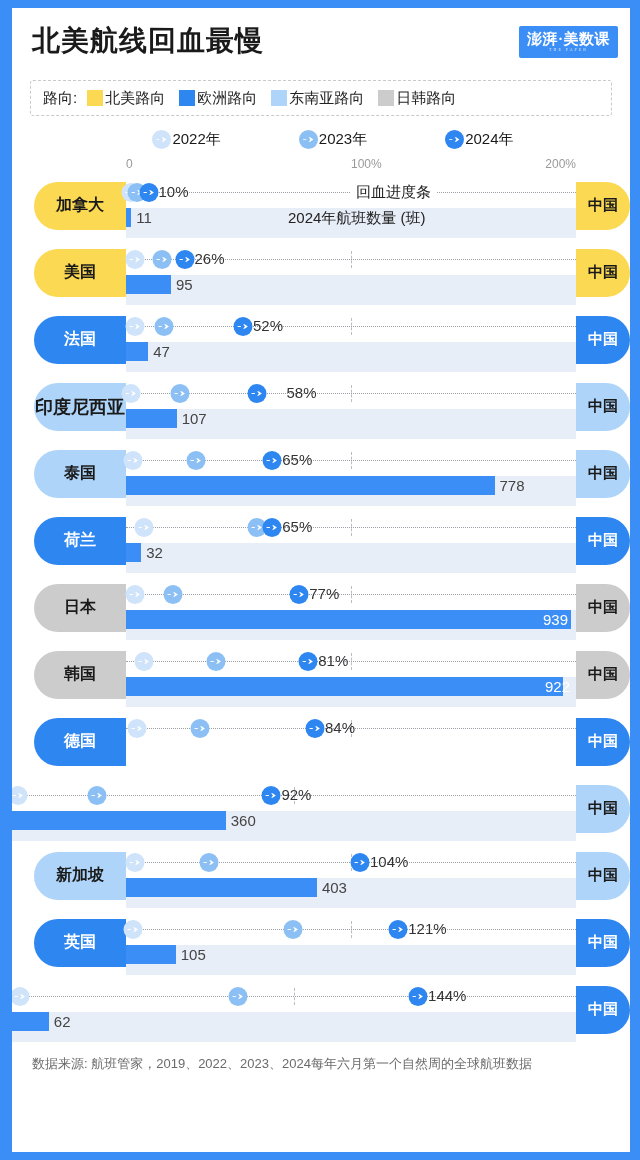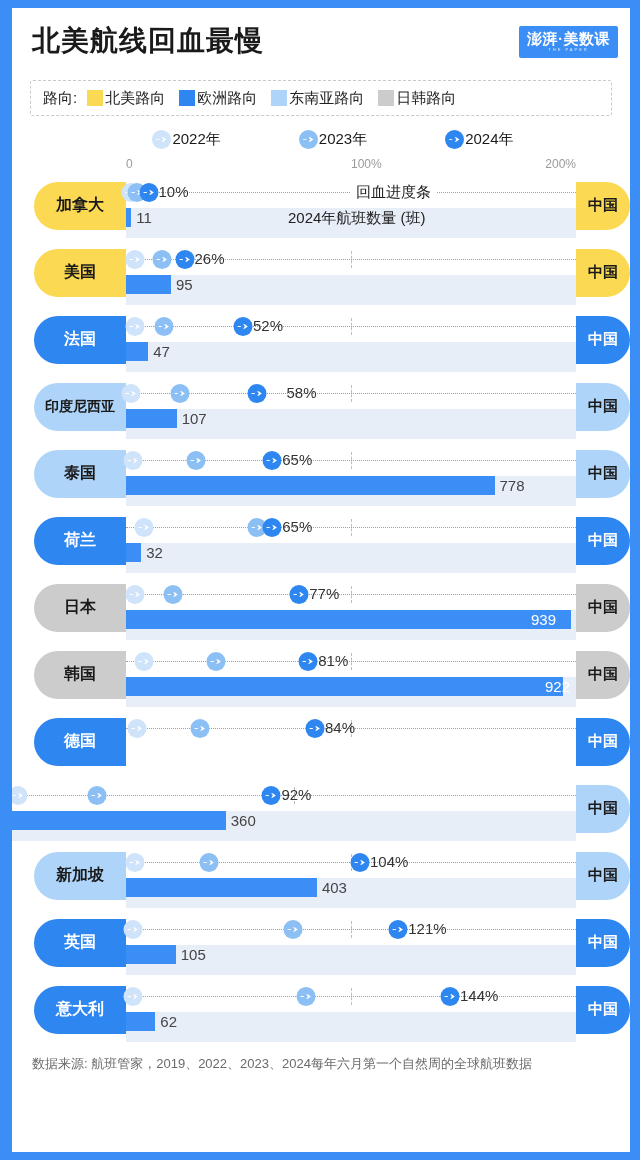--- a/index.html
+++ b/index.html
@@ -7,21 +7,21 @@
   html, body {
     width: 640px; height: 1160px;
     font-family: "Liberation Sans", "DejaVu Sans", sans-serif;
     background: #3b8ef5;
     overflow: hidden;
   }
   #page { position: relative; width: 640px; height: 1160px; background: #3b8ef5; padding: 8px 10px 8px 12px; }
   #card { position: relative; width: 618px; height: 1144px; background: #ffffff; overflow: hidden; }
 
   
-  .header { position: relative; height: 66px; padding: 16px 0 0 20px; }
+  .header { position: relative; height: 66px; padding: 16px 0 0 20px; font-family: Liberation Serif, serif; }
   .title { font-size: 28px; font-weight: bold; color: #1a1a1a; letter-spacing: 1px; line-height: 34px; }
   .logo {
     position: absolute; right: 12px; top: 18px;
     background: #3b8ef5; color: #fff;
     padding: 5px 8px 6px 8px; border-radius: 2px;
     font-size: 15px; font-weight: bold; line-height: 16px;
     letter-spacing: 0.5px; white-space: nowrap;
   }
   .logo .sub { display: block; font-size: 4px; font-weight: normal; letter-spacing: 2px; line-height: 5px; text-align: center; opacity: .85; }
 
@@ -53,21 +53,21 @@
   
   .rows { padding: 0 0 0 0; }
   .row { position: relative; height: 67px; display: flex; align-items: center; }
   .pill-left {
     width: 92px; height: 48px; flex: none;
     border-radius: 24px 0 0 24px;
     display: flex; align-items: center; justify-content: center;
     font-size: 16px; font-weight: bold; white-space: nowrap;
     margin-left: 22px;
   }
-  .pill-left.wide { font-size: 14px; }
+  .pill-left.wide { font-size: 18px; }
   .pill-right {
     width: 54px; height: 48px; flex: none;
     border-radius: 0 24px 24px 0;
     display: flex; align-items: center; justify-content: center;
     font-size: 15px; font-weight: bold; white-space: nowrap;
   }
   .plot { position: relative; flex: 1 1 auto; height: 48px; }
 
   .prog-line { position: absolute; left: 0; right: 0; top: 10px; height: 1px; border-top: 1px dotted #9aa0a6; }
   .vline { position: absolute; top: 2px; height: 17px; border-left: 1px dashed #b8bec4; }
@@ -394,21 +394,21 @@
             </span>
             <span class="marker m2024 marker-abs" style="left: 38.5%;">
               <svg viewBox="0 0 24 24" aria-hidden="true">
                 <path fill="#ffffff" d="M2.5 12h13l-3.2 4.2h2.6L21 12l-6.1-4.2h-2.6L15.5 12h-13z"></path>
                 <path fill="#ffffff" d="M2 11.3h6v1.4H2z"></path>
               </svg>
             </span>
             <span class="pct" style="left: calc(38.5% + 10px);">77%</span>
             <div class="track">
               <div class="bar" style="width: 98.8421%;"></div>
-              <span class="bar-val inside" style="right: 20px;">939</span>
+              <span class="bar-val inside" style="right: 8px;">939</span>
             </div>
           </div>
           <div class="pill-right" style="background: rgb(204, 204, 204); color: rgb(26, 26, 26);">
             <span>中国</span>
           </div>
         </div>
         <div class="row">
           <div class="pill-left" style="background: rgb(204, 204, 204); color: rgb(26, 26, 26);">
             <span>韩国</span>
           </div>
@@ -570,23 +570,20 @@
             <div class="track">
               <div class="bar" style="width: 11.0526%;"></div>
               <span class="bar-val" style="left: calc(11.0526% + 5px);">105</span>
             </div>
           </div>
           <div class="pill-right" style="background: rgb(46, 134, 240); color: rgb(255, 255, 255);">
             <span>中国</span>
           </div>
         </div>
         <div class="row">
-          <div class="pill-left" style="background: rgb(46, 134, 240); color: rgb(255, 255, 255);">
-            <span>意大利</span>
-          </div>
           <div class="plot">
             <div class="prog-line"></div>
             <div class="vline" style="left: 50%;"></div>
             <span class="marker m2022 marker-abs" style="left: 1.5%;">
               <svg viewBox="0 0 24 24" aria-hidden="true">
                 <path fill="#ffffff" d="M2.5 12h13l-3.2 4.2h2.6L21 12l-6.1-4.2h-2.6L15.5 12h-13z"></path>
                 <path fill="#ffffff" d="M2 11.3h6v1.4H2z"></path>
               </svg>
             </span>
             <span class="marker m2023 marker-abs" style="left: 40%;">

